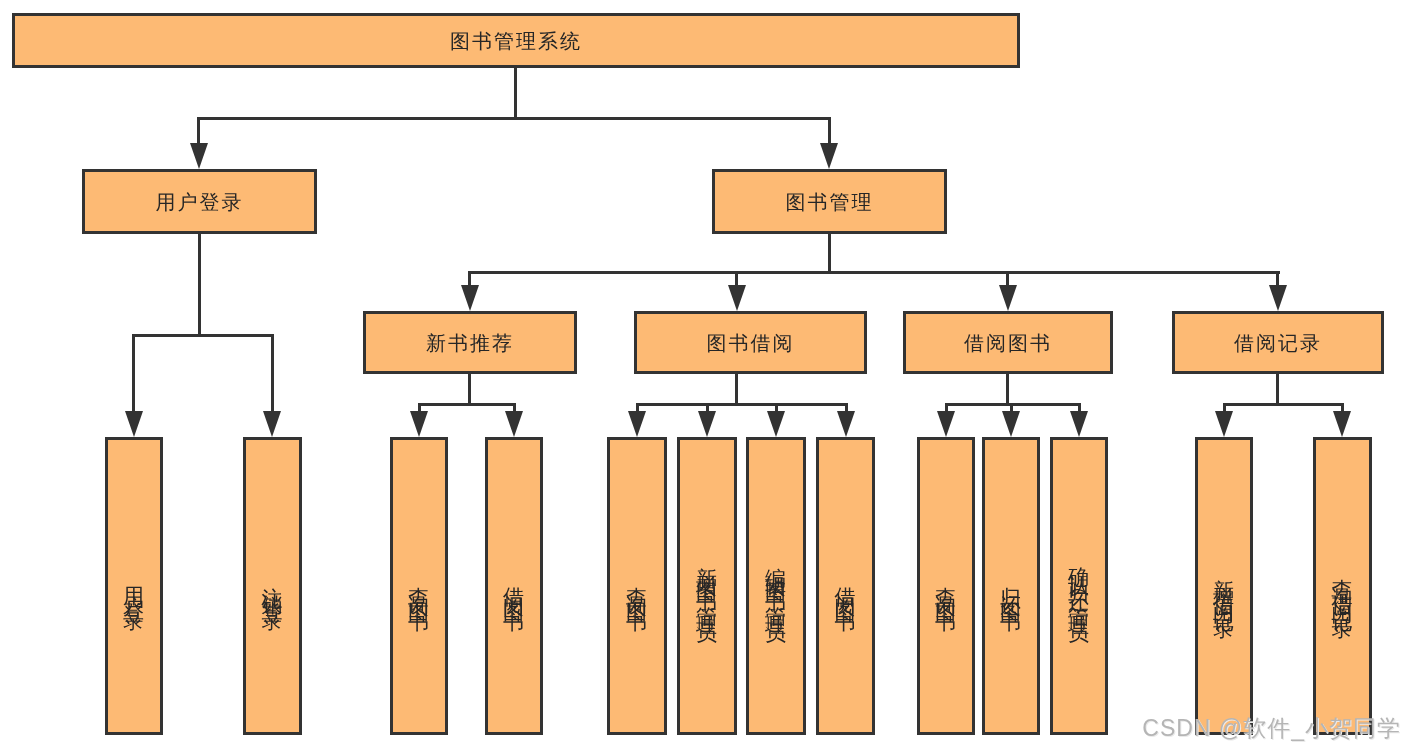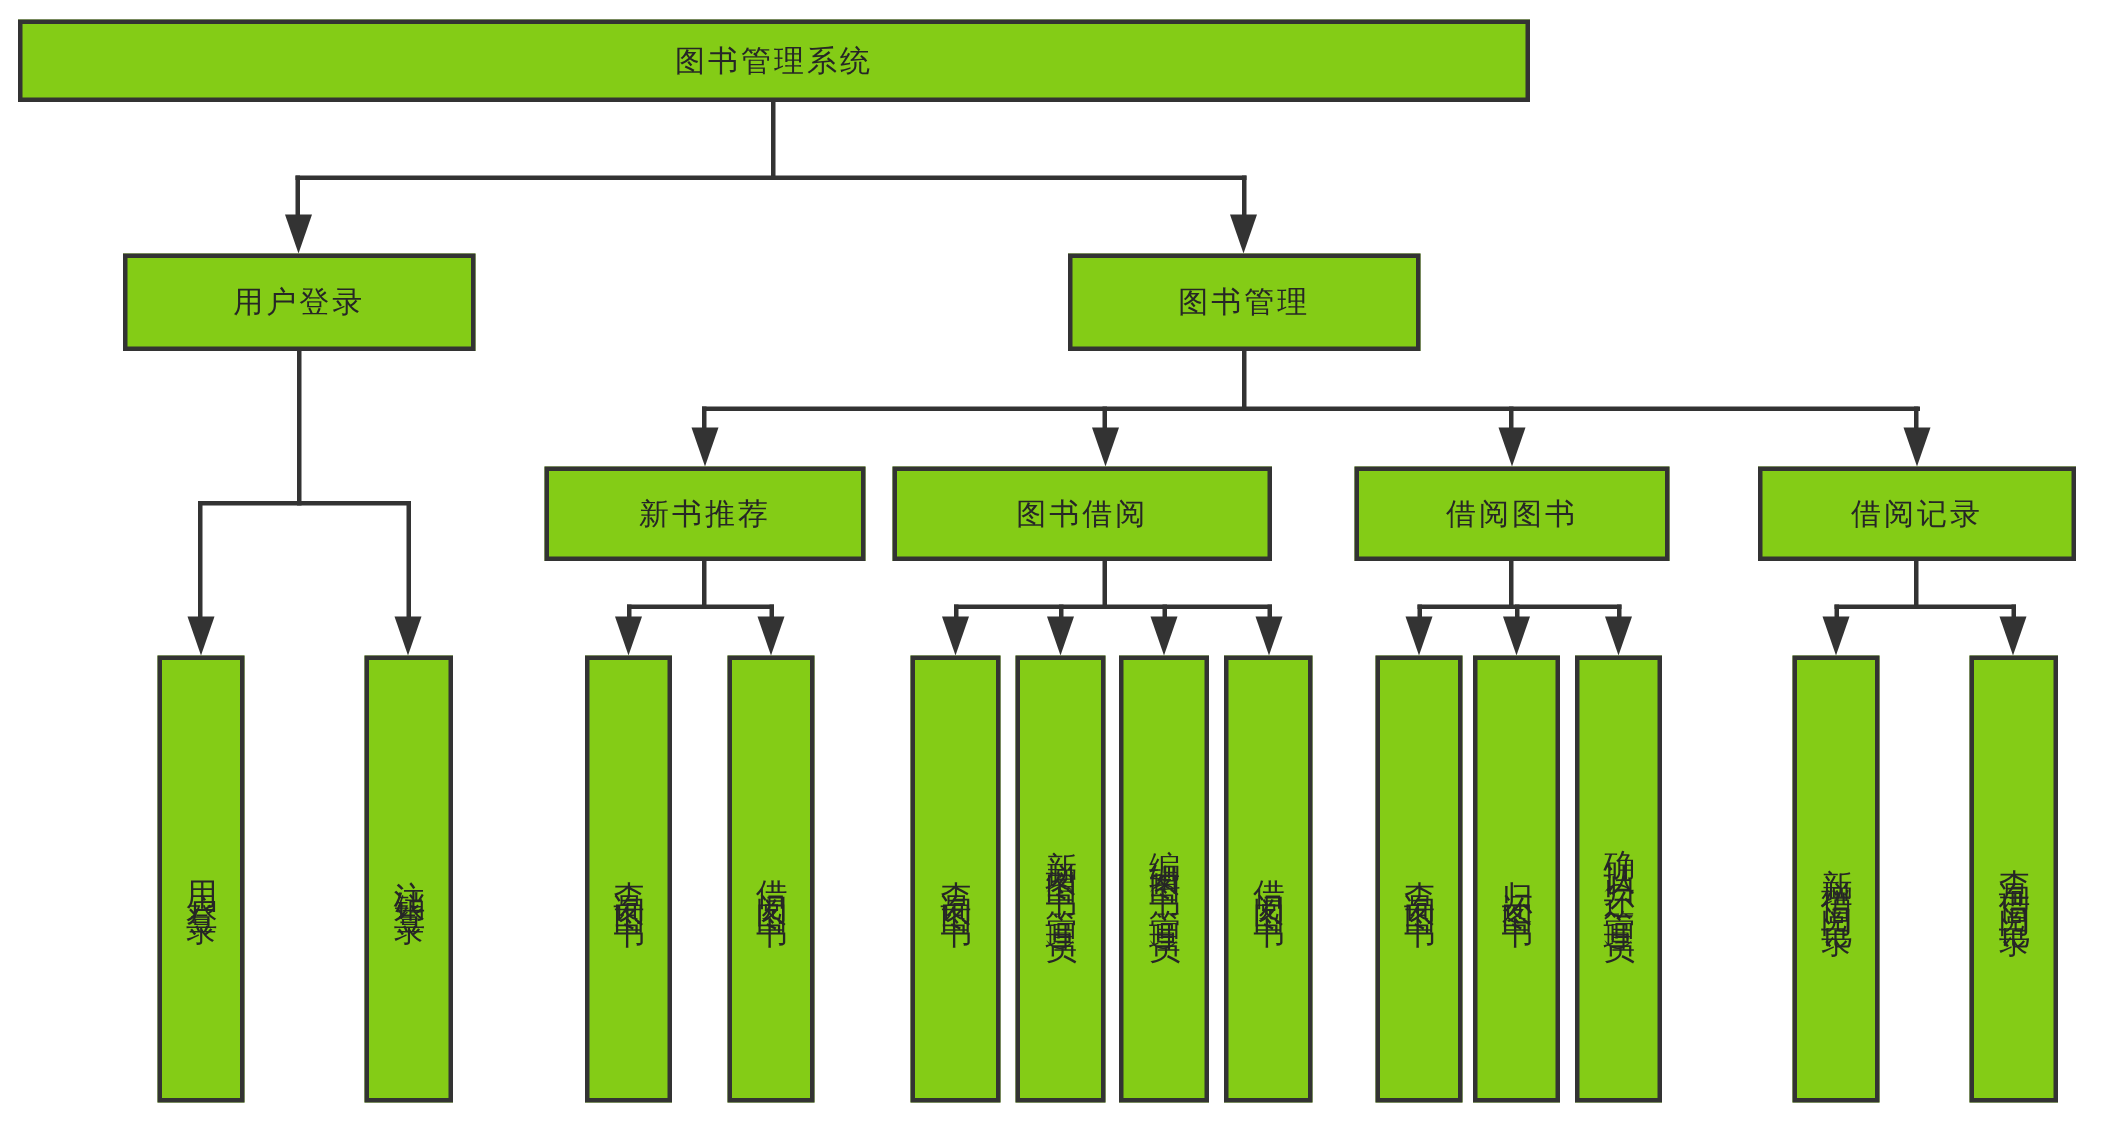--- a/index.html
+++ b/index.html
@@ -7,21 +7,21 @@
     position:relative;
     width:1405px;height:747px;
     background:#ffffff;
     font-family:"Liberation Sans","DejaVu Sans",sans-serif;
     overflow:hidden;
   }
   .box{
     position:absolute;
     box-sizing:border-box;
     border:3px solid #333333;
-    background:#84cc16;
+    background:#fdba74;
     display:flex;
     align-items:center;
     justify-content:center;
     color:#262626;
   }
   .hbox span{
     font-size:20px;
     letter-spacing:2px;
     white-space:nowrap;
     line-height:1;
@@ -127,21 +127,21 @@
   <div class="box hbox" style="left:82px;top:169px;width:235px;height:65px">
     <span>用户登录</span>
   </div>
   <div class="box hbox" style="left:712px;top:169px;width:235px;height:65px">
     <span>图书管理</span>
   </div>
 
   <div class="box hbox" style="left:363px;top:311px;width:214px;height:63px">
     <span>新书推荐</span>
   </div>
-  <div class="box hbox" style="left:595px;top:311px;width:253px;height:63px">
+  <div class="box hbox" style="left:634px;top:311px;width:233px;height:63px">
     <span>图书借阅</span>
   </div>
   <div class="box hbox" style="left:903px;top:311px;width:210px;height:63px">
     <span>借阅图书</span>
   </div>
   <div class="box hbox" style="left:1172px;top:311px;width:212px;height:63px">
     <span>借阅记录</span>
   </div>
 
   <div class="box vbox" style="left:105px;top:437px;width:58px;height:298px">
@@ -181,14 +181,15 @@
     <span>确认归还（管理员）</span>
   </div>
 
   <div class="box vbox" style="left:1195px;top:437px;width:58px;height:298px">
     <span>新增借阅记录</span>
   </div>
   <div class="box vbox" style="left:1313px;top:437px;width:59px;height:298px">
     <span>查询借阅记录</span>
   </div>
 
+  <div class="watermark">CSDN @软件_小贺同学</div>
 
 </div>
 
 </body></html>

